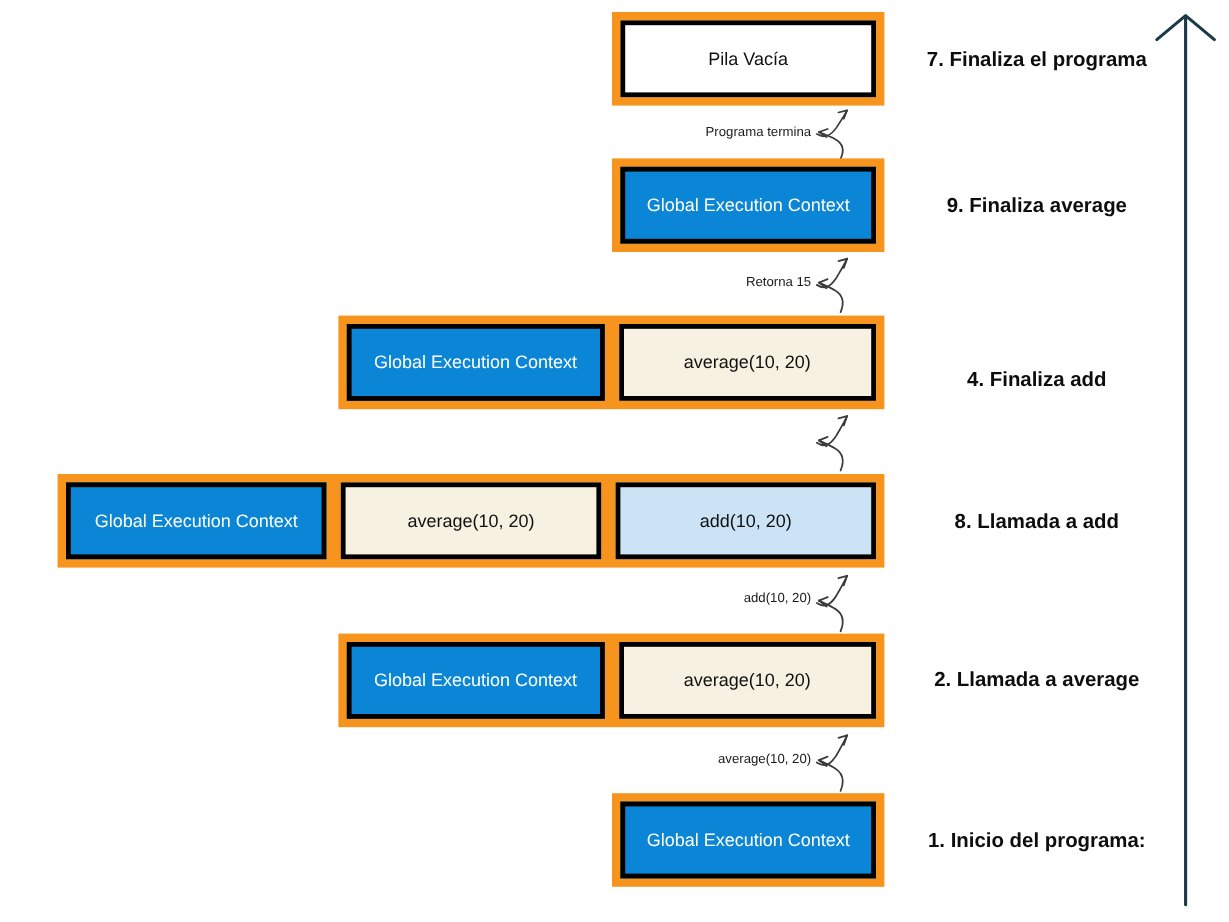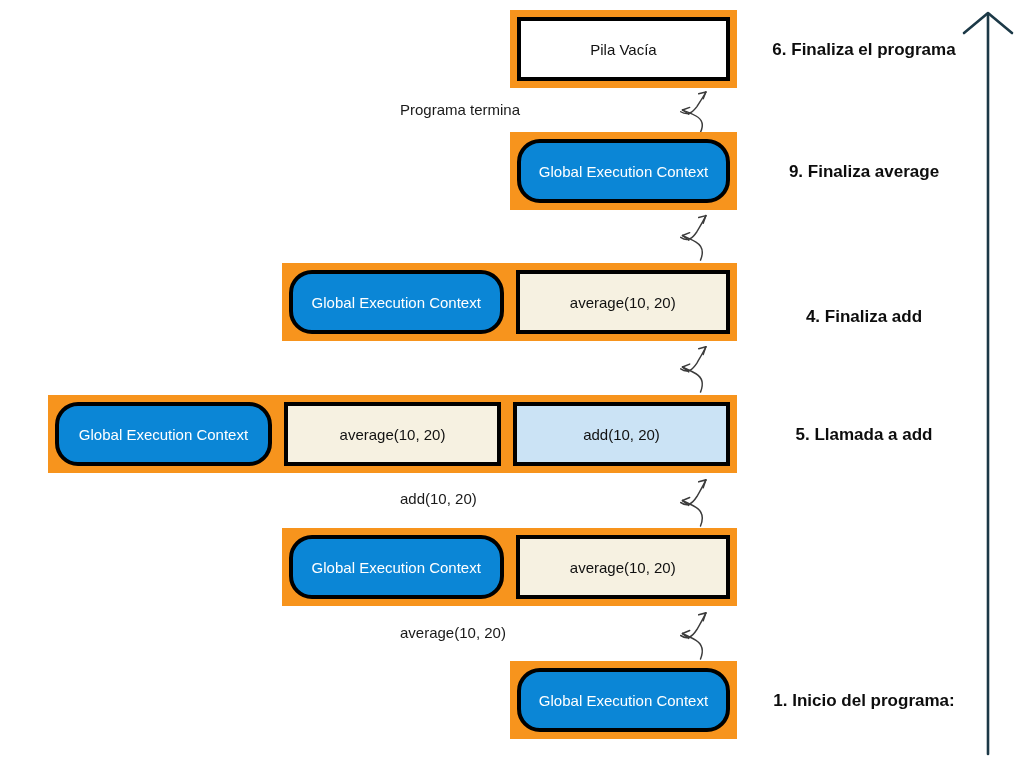--- a/index.html
+++ b/index.html
@@ -10,62 +10,63 @@
   .stage-frame{
     position:absolute;height:78px;box-sizing:border-box;
     background:var(--frame-orange);padding:7px;
     display:flex;gap:12px;align-items:stretch;
   }
   .box{
     flex:1 1 0;box-sizing:border-box;border:4px solid #000;
     display:flex;align-items:center;justify-content:center;
     font-size:15px;white-space:nowrap;overflow:hidden;
   }
-  .box-gec{background:var(--gec-blue);color:#ffffff;border-radius:23px;}
+  .box-gec{background:var(--gec-blue);color:#ffffff;}
   .box-cream{background:var(--stack-cream);color:#111;}
   .box-light{background:var(--active-blue);color:#111;}
   .box-empty{background:#ffffff;color:#111;}
   .stage-label{
     position:absolute;left:742px;width:244px;height:26px;line-height:26px;
     text-align:center;font-weight:bold;font-size:17px;color:#0d0d0d;
   }
   .transition-label{
     position:absolute;left:400px;width:276px;height:24px;line-height:24px;
-    text-align:left;font-size:15px;color:#1a1a1a;
+    text-align:right;font-size:11px;color:#1a1a1a;
   }
   .squiggle{position:absolute;left:678px;width:36px;}
   .squiggle path{fill:none;stroke:var(--squiggle-gray);stroke-width:1.6;stroke-linecap:round;stroke-linejoin:round;}
   .main-arrow{position:absolute;left:958px;top:4px;width:60px;height:756px;}
   .main-arrow path{fill:none;stroke:var(--arrow-dark);stroke-width:2.6;stroke-linecap:round;stroke-linejoin:round;}
 </style>
 </head>
 <body>
 
 <div class="canvas">
 
   <div class="stage-frame" style="left:510px;top:10px;width:227px;">
     <div class="box box-empty">Pila Vacía</div>
   </div>
-  <div class="stage-label" style="top:37px;">6. Finaliza el programa</div>
+  <div class="stage-label" style="top:37px;">7. Finaliza el programa</div>
 
   <div class="transition-label" style="top:98px;">Programa termina</div>
   <svg class="squiggle" style="top:86px;height:48px;" viewBox="0 0 40 56" preserveAspectRatio="none">
     <path d="M3,30 C11,35 16,31 21,24 C24,19 28,13 31,7"></path>
     <path d="M31,7 L23,9"></path>
       <path d="M31,7 L28,15"></path>
     <path d="M25,54 C29,45 27,39 20,35 C15,32 9,30 5,28"></path>
     <path d="M5,28 L13,25"></path>
       <path d="M5,28 L12,33"></path>
   </svg>
 
   <div class="stage-frame" style="left:510px;top:132px;width:227px;">
     <div class="box box-gec">Global Execution Context</div>
   </div>
   <div class="stage-label" style="top:159px;">9. Finaliza average</div>
 
+  <div class="transition-label" style="top:223px;">Retorna 15</div>
   <svg class="squiggle" style="top:209px;height:53px;" viewBox="0 0 40 56" preserveAspectRatio="none">
     <path d="M3,30 C11,35 16,31 21,24 C24,19 28,13 31,7"></path>
     <path d="M31,7 L23,9"></path>
       <path d="M31,7 L28,15"></path>
     <path d="M25,54 C29,45 27,39 20,35 C15,32 9,30 5,28"></path>
     <path d="M5,28 L13,25"></path>
       <path d="M5,28 L12,33"></path>
   </svg>
 
   <div class="stage-frame" style="left:282px;top:263px;width:455px;">
@@ -82,36 +83,37 @@
     <path d="M25,54 C29,45 27,39 20,35 C15,32 9,30 5,28"></path>
     <path d="M5,28 L13,25"></path>
       <path d="M5,28 L12,33"></path>
   </svg>
 
   <div class="stage-frame" style="left:48px;top:395px;width:689px;">
     <div class="box box-gec">Global Execution Context</div>
     <div class="box box-cream">average(10, 20)</div>
     <div class="box box-light">add(10, 20)</div>
   </div>
-  <div class="stage-label" style="top:422px;">5. Llamada a add</div>
+  <div class="stage-label" style="top:422px;">8. Llamada a add</div>
 
   <div class="transition-label" style="top:487px;">add(10, 20)</div>
   <svg class="squiggle" style="top:473px;height:55px;" viewBox="0 0 40 56" preserveAspectRatio="none">
     <path d="M3,30 C11,35 16,31 21,24 C24,19 28,13 31,7"></path>
     <path d="M31,7 L23,9"></path>
       <path d="M31,7 L28,15"></path>
     <path d="M25,54 C29,45 27,39 20,35 C15,32 9,30 5,28"></path>
     <path d="M5,28 L13,25"></path>
       <path d="M5,28 L12,33"></path>
   </svg>
 
   <div class="stage-frame" style="left:282px;top:528px;width:455px;">
     <div class="box box-gec">Global Execution Context</div>
     <div class="box box-cream">average(10, 20)</div>
   </div>
+  <div class="stage-label" style="top:554px;">2. Llamada a average</div>
 
   <div class="transition-label" style="top:621px;">average(10, 20)</div>
   <svg class="squiggle" style="top:606px;height:55px;" viewBox="0 0 40 56" preserveAspectRatio="none">
     <path d="M3,30 C11,35 16,31 21,24 C24,19 28,13 31,7"></path>
     <path d="M31,7 L23,9"></path>
       <path d="M31,7 L28,15"></path>
     <path d="M25,54 C29,45 27,39 20,35 C15,32 9,30 5,28"></path>
     <path d="M5,28 L13,25"></path>
       <path d="M5,28 L12,33"></path>
   </svg>

